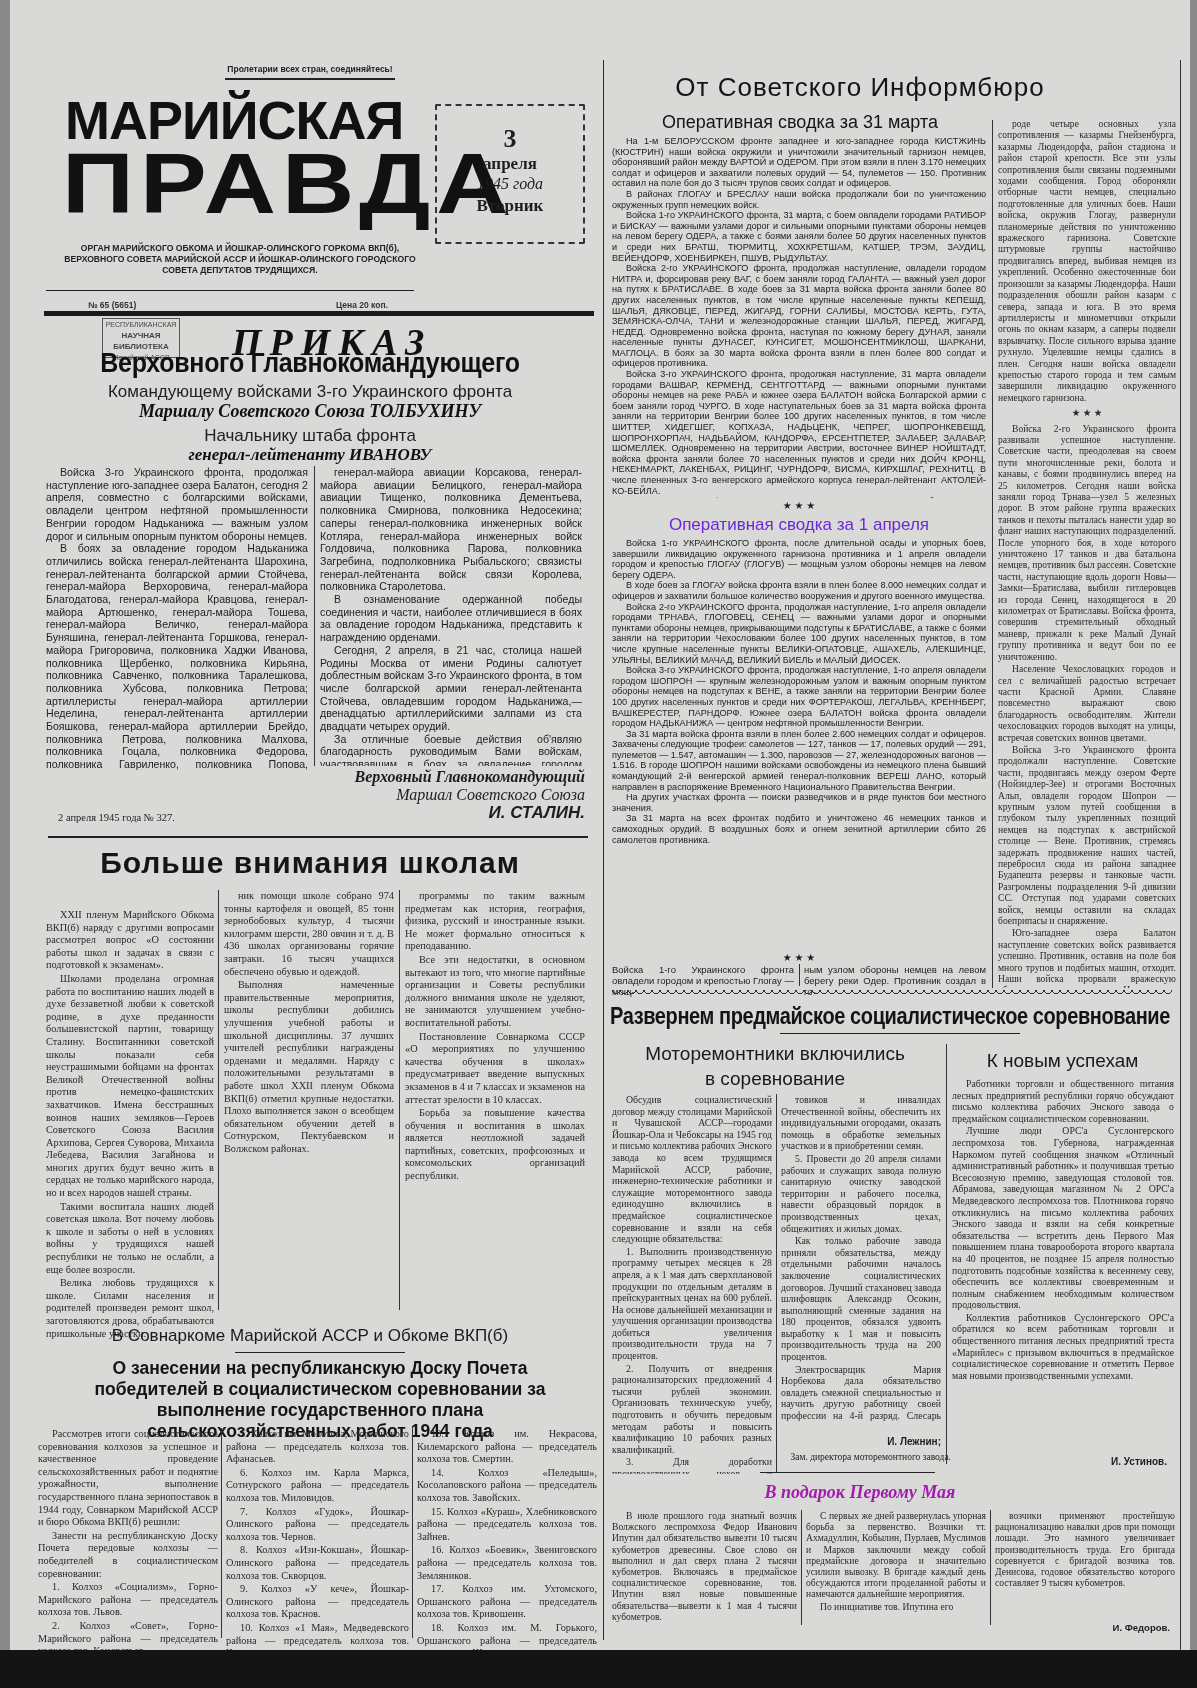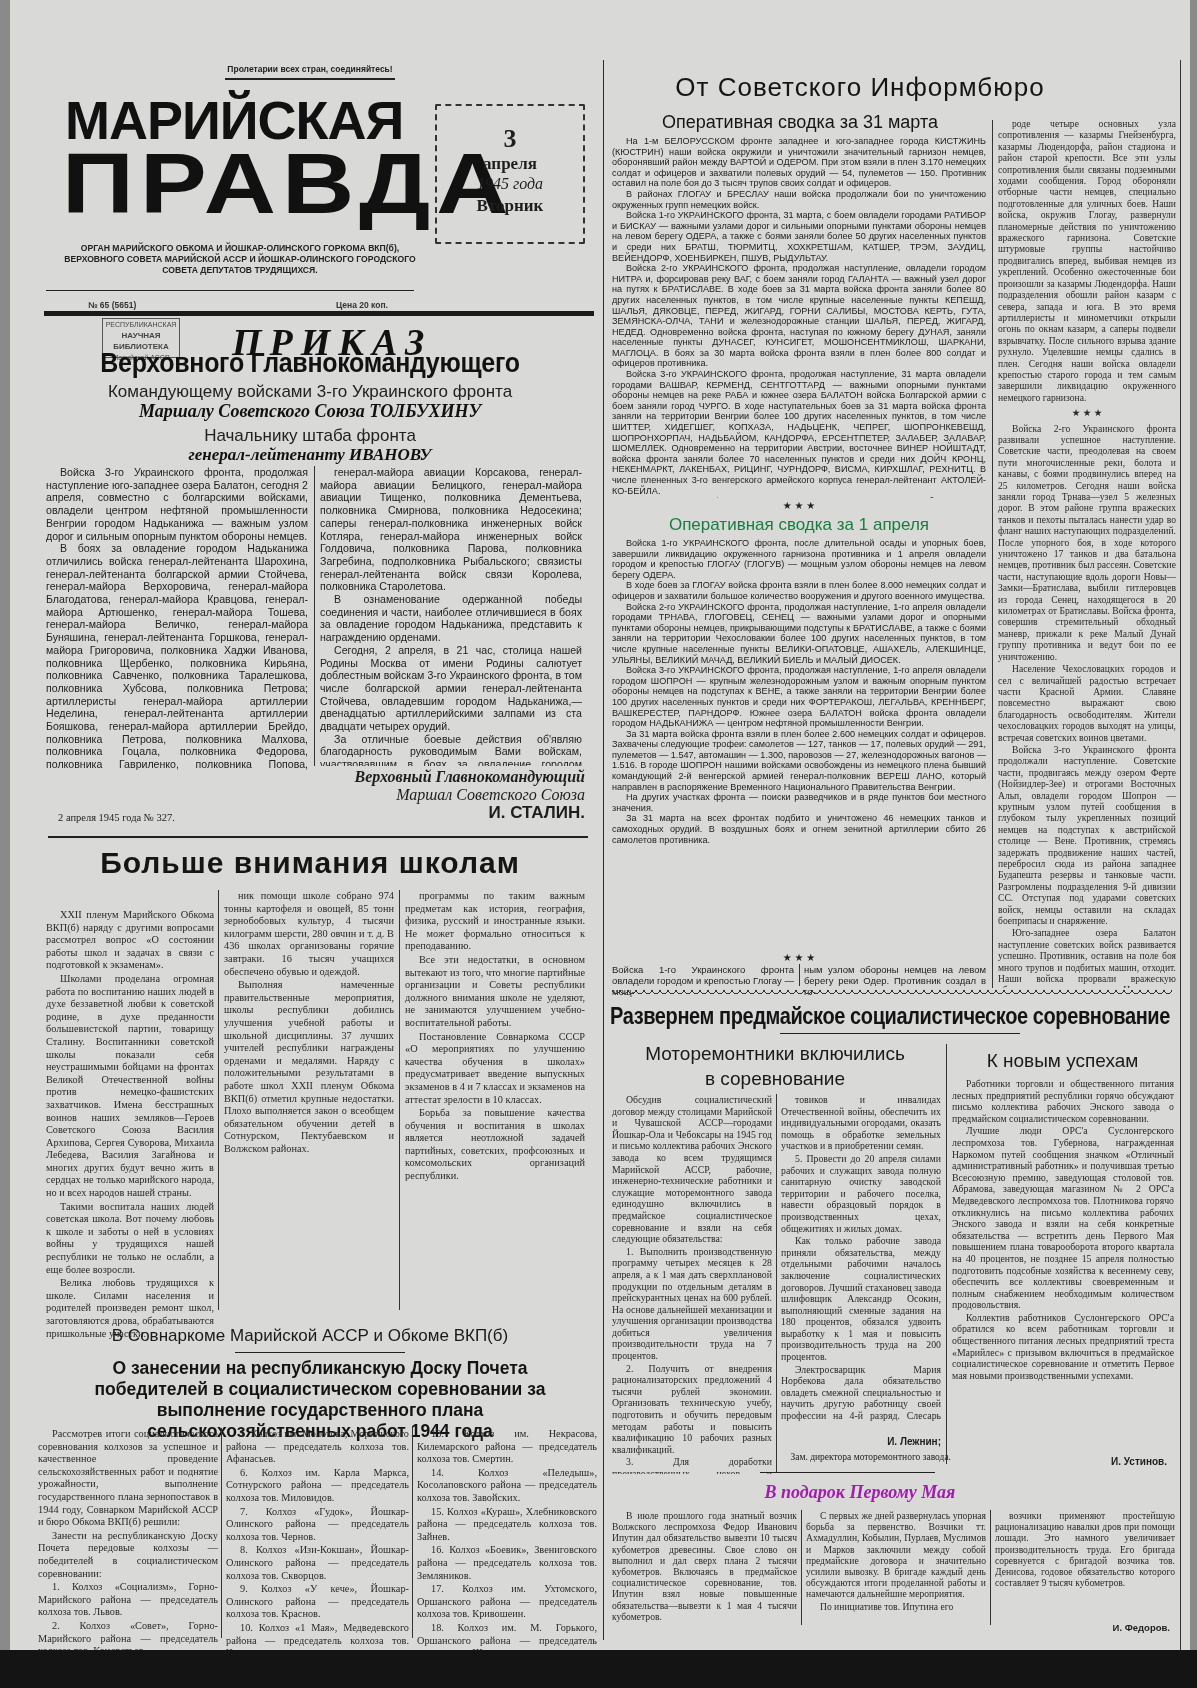--- a/index.html
+++ b/index.html
@@ -83,21 +83,21 @@
   <div class="abs col-sans" style="left:310px;top:466px;width:262px;height:300px;overflow:hidden;font-size:10.6px;line-height:12.7px;">
     <p>генерал-майора авиации Корсакова, генерал-майора авиации Белицкого, генерал-майора авиации Тищенко, полковника Дементьева, полковника Смирнова, полковника Недосекина; саперы генерал-полковника инженерных войск Котляра, генерал-майора инженерных войск Голдовича, полковника Парова, полковника Загребина, подполковника Рыбальского; связисты генерал-лейтенанта войск связи Королева, полковника Старолетова.</p>
     <p>В ознаменование одержанной победы соединения и части, наиболее отличившиеся в боях за овладение городом Надьканижа, представить к награждению орденами.</p>
     <p>Сегодня, 2 апреля, в 21 час, столица нашей Родины Москва от имени Родины салютует доблестным войскам 3-го Украинского фронта, в том числе болгарской армии генерал-лейтенанта Стойчева, овладевшим городом Надьканижа,—двенадцатью артиллерийскими залпами из ста двадцати четырех орудий.</p>
     <p>За отличные боевые действия об'являю благодарность руководимым Вами войскам, участвовавшим в боях за овладение городом Надьканижа.</p>
 
   </div>
 
   <div class="abs serif" style="left:270px;top:768px;width:305px;text-align:right;font-size:16px;font-style:italic;font-weight:bold;">Верховный Главнокомандующий</div>
   <div class="abs serif" style="left:270px;top:786px;width:305px;text-align:right;font-size:16px;font-style:italic;">Маршал Советского Союза</div>
-  <div class="abs sans" style="left:270px;top:803px;width:305px;text-align:right;font-size:17px;font-weight:bold;">И. СТАЛИН.</div>
+  <div class="abs sans" style="left:270px;top:803px;width:305px;text-align:right;font-size:17px;font-style:italic;font-weight:bold;">И. СТАЛИН.</div>
   <div class="abs serif" style="left:48px;top:812px;font-size:10.5px;">2 апреля 1945 года № 327.</div>
 
   <div class="hrule" style="left:38px;top:836px;width:540px;"></div>
 
   <div class="abs center sans" style="left:20px;top:846px;width:560px;font-size:30px;font-weight:bold;color:#151515;letter-spacing:1px;">Больше внимания школам</div>
 
   <div class="abs col-text" style="left:36px;top:890px;width:168px;height:430px;overflow:hidden;margin-top:19px;">
     <p>XXII пленум Марийского Обкома ВКП(б) наряду с другими вопросами рассмотрел вопрос «О состоянии работы школ и задачах в связи с подготовкой к экзаменам».</p>
     <p>Школами проделана огромная работа по воспитанию наших людей в духе беззаветной любви к советской родине, в духе преданности большевистской партии, товарищу Сталину. Воспитанники советской школы показали себя неустрашимыми бойцами на фронтах Великой Отечественной войны против немецко-фашистских захватчиков. Имена бесстрашных воинов наших земляков—Героев Советского Союза Василия Архипова, Сергея Суворова, Михаила Лебедева, Василия Загайнова и многих других будут вечно жить в сердцах не только марийского народа, но и всех народов нашей страны.</p>
     <p>Такими воспитала наших людей советская школа. Вот почему любовь к школе и заботы о ней в условиях войны у трудящихся нашей республики не только не ослабли, а еще более возросли.</p>
@@ -157,21 +157,21 @@
     <p>На 1-м БЕЛОРУССКОМ фронте западнее и юго-западнее города КИСТЖИНЬ (КЮСТРИН) наши войска окружили и уничтожили значительный гарнизон немцев, оборонявший район между ВАРТОЙ и ОДЕРОМ. При этом взяли в плен 3.170 немецких солдат и офицеров и захватили полевых орудий — 54, пулеметов — 150. Противник оставил на поле боя до 3 тысяч трупов своих солдат и офицеров.</p>
     <p>В районах ГЛОГАУ и БРЕСЛАУ наши войска продолжали бои по уничтожению окруженных групп немецких войск.</p>
     <p>Войска 1-го УКРАИНСКОГО фронта, 31 марта, с боем овладели городами РАТИБОР и БИСКАУ — важными узлами дорог и сильными опорными пунктами обороны немцев на левом берегу ОДЕРА, а также с боями заняли более 50 других населенных пунктов и среди них БРАТШ, ТЮРМИТЦ, ХОХКРЕТШАМ, КАТШЕР, ТРЭМ, ЗАУДИЦ, ВЕЙЕНДОРФ, ХОЕНБИРКЕН, ПШУВ, РЫДУЛЬТАУ.</p>
     <p>Войска 2-го УКРАИНСКОГО фронта, продолжая наступление, овладели городом НИТРА и, форсировав реку ВАГ, с боем заняли город ГАЛАНТА — важный узел дорог на путях к БРАТИСЛАВЕ. В ходе боев за 31 марта войска фронта заняли более 80 других населенных пунктов, в том числе крупные населенные пункты КЕПЕШД, ШАЛЬЯ, ДЯКОВЦЕ, ПЕРЕД, ЖИГАРД, ГОРНИ САЛИБЫ, МОСТОВА КЕРТЬ, ГУТА, ЗЕМЯНСКА-ОЛЧА, ТАНИ и железнодорожные станции ШАЛЬЯ, ПЕРЕД, ЖИГАРД, НЕДЕД. Одновременно войска фронта, наступая по южному берегу ДУНАЯ, заняли населенные пункты ДУНАСЕГ, КУНСИГЕТ, МОШОНСЕНТМИКЛОШ, ШАРКАНИ, МАГЛОЦА. В боях за 30 марта войска фронта взяли в плен более 800 солдат и офицеров противника.</p>
     <p>Войска 3-го УКРАИНСКОГО фронта, продолжая наступление, 31 марта овладели городами ВАШВАР, КЕРМЕНД, СЕНТГОТТАРД — важными опорными пунктами обороны немцев на реке РАБА и южнее озера БАЛАТОН войска Болгарской армии с боем заняли город ЧУРГО. В ходе наступательных боев за 31 марта войска фронта заняли на территории Венгрии более 100 других населенных пунктов, в том числе ШИТТЕР, ХИДЕГШЕГ, КОПХАЗА, НАДЬЦЕНК, ЧЕПРЕГ, ШОПРОНКЕВЕШД, ШОПРОНХОРПАЧ, НАДЬБАЙОМ, КАНДОРФА, ЕРСЕНТПЕТЕР, ЗАЛАБЕР, ЗАЛАВАР, ШОМЕЛЛЕК. Одновременно на территории Австрии, восточнее ВИНЕР НОЙШТАДТ, войска фронта заняли более 70 населенных пунктов и среди них ДОЙЧ КРОНЦ, НЕКЕНМАРКТ, ЛАКЕНБАХ, РИЦИНГ, ЧУРНДОРФ, ВИСМА, КИРХШЛАГ, РЕХНИТЦ. В числе плененных 3-го венгерского армейского корпуса генерал-лейтенант АКТОЛЕЙ-КО-БЕЙЛА.</p>
     <p>На других участках фронта — поиски разведчиков и в ряде пунктов бои местного значения.</p>
 
   </div>
 
   <div class="abs center sans" style="left:602px;top:500px;width:374px;font-size:10px;">★ ★ ★</div>
-  <div class="abs center sans" style="left:602px;top:515px;width:374px;font-size:17px;color:#15803d;">Оперативная сводка за 1 апреля</div>
+  <div class="abs center sans" style="left:602px;top:515px;width:374px;font-size:17px;color:#6d28d9;">Оперативная сводка за 1 апреля</div>
 
   <div class="abs col-sans" style="left:602px;top:538px;width:374px;height:395px;overflow:hidden;font-size:9.1px;line-height:10.6px;">
     <p>Войска 1-го УКРАИНСКОГО фронта, после длительной осады и упорных боев, завершили ликвидацию окруженного гарнизона противника и 1 апреля овладели городом и крепостью ГЛОГАУ (ГЛОГУВ) — мощным узлом обороны немцев на левом берегу ОДЕРА.</p>
     <p>В ходе боев за ГЛОГАУ войска фронта взяли в плен более 8.000 немецких солдат и офицеров и захватили большое количество вооружения и другого военного имущества.</p>
     <p>Войска 2-го УКРАИНСКОГО фронта, продолжая наступление, 1-го апреля овладели городами ТРНАВА, ГЛОГОВЕЦ, СЕНЕЦ — важными узлами дорог и опорными пунктами обороны немцев, прикрывающими подступы к БРАТИСЛАВЕ, а также с боями заняли на территории Чехословакии более 100 других населенных пунктов, в том числе крупные населенные пункты ВЕЛИКИ-ОПАТОВЦЕ, АШАХЕЛЬ, АЛЕКШИНЦЕ, УЛЬЯНЫ, ВЕЛИКИЙ МАЧАД, ВЕЛИКИЙ БИЕЛЬ и МАЛЫЙ ДИОСЕК.</p>
     <p>Войска 3-го УКРАИНСКОГО фронта, продолжая наступление, 1-го апреля овладели городом ШОПРОН — крупным железнодорожным узлом и важным опорным пунктом обороны немцев на подступах к ВЕНЕ, а также заняли на территории Венгрии более 100 других населенных пунктов и среди них ФОРТЕРАКОШ, ЛЕГАЛЬВА, КРЕННБЕРГ, ВАШКЕРЕСТЕР, ПАРНДОРФ. Южнее озера БАЛАТОН войска фронта овладели городом НАДЬКАНИЖА — центром нефтяной промышленности Венгрии.</p>
     <p>За 31 марта войска фронта взяли в плен более 2.600 немецких солдат и офицеров. Захвачены следующие трофеи: самолетов — 127, танков — 17, полевых орудий — 291, пулеметов — 1.547, автомашин — 1.300, паровозов — 27, железнодорожных вагонов — 1.516. В городе ШОПРОН нашими войсками освобождены из немецкого плена бывший командующий 2-й венгерской армией генерал-полковник ВЕРЕШ ЛАНО, который направлен в распоряжение Временного Национального Правительства Венгрии.</p>
     <p>На других участках фронта — поиски разведчиков и в ряде пунктов бои местного значения.</p>
     <p>За 31 марта на всех фронтах подбито и уничтожено 46 немецких танков и самоходных орудий. В воздушных боях и огнем зенитной артиллерии сбито 26 самолетов противника.</p>
   </div>

